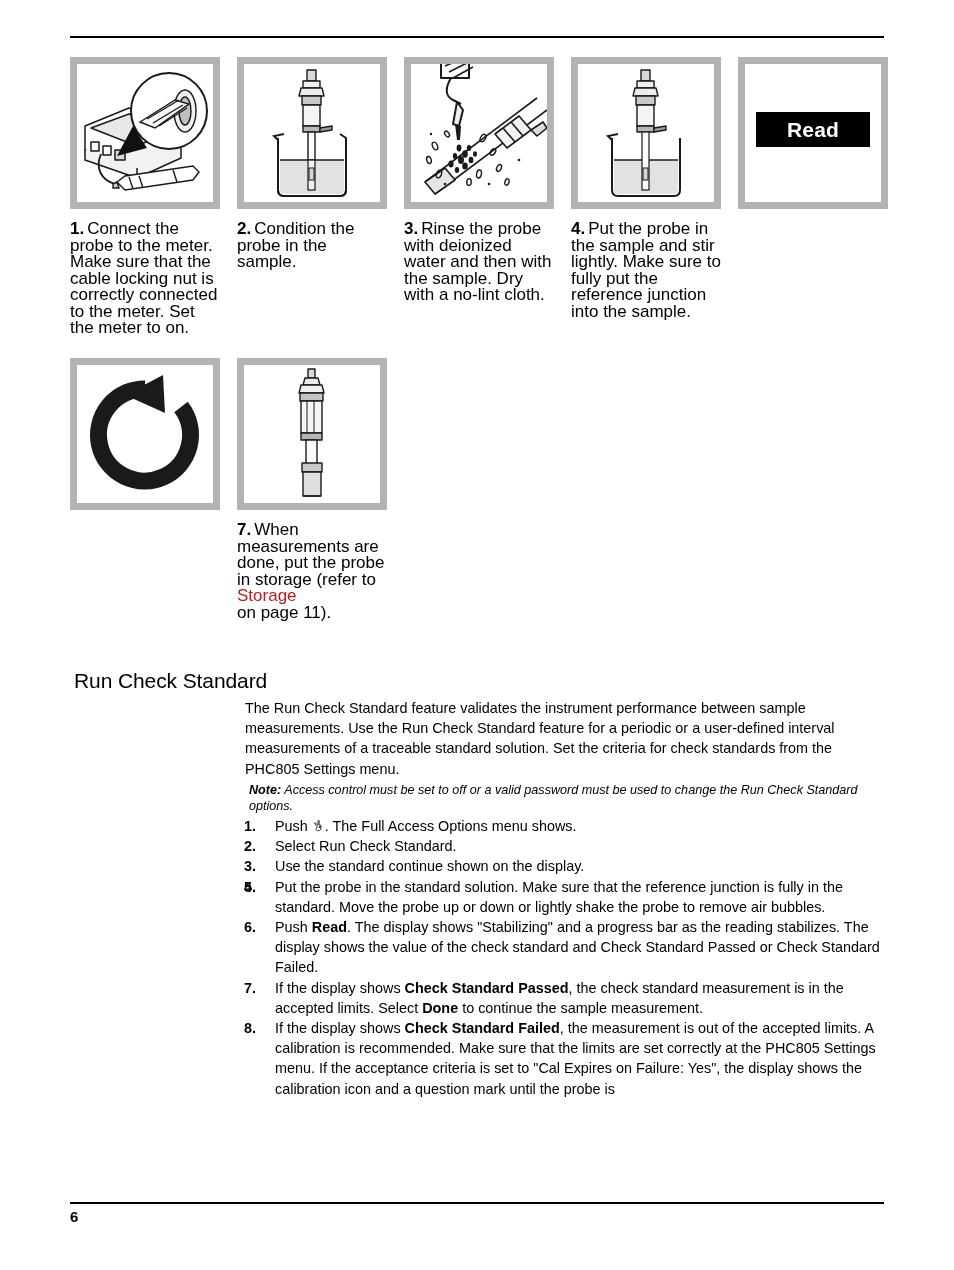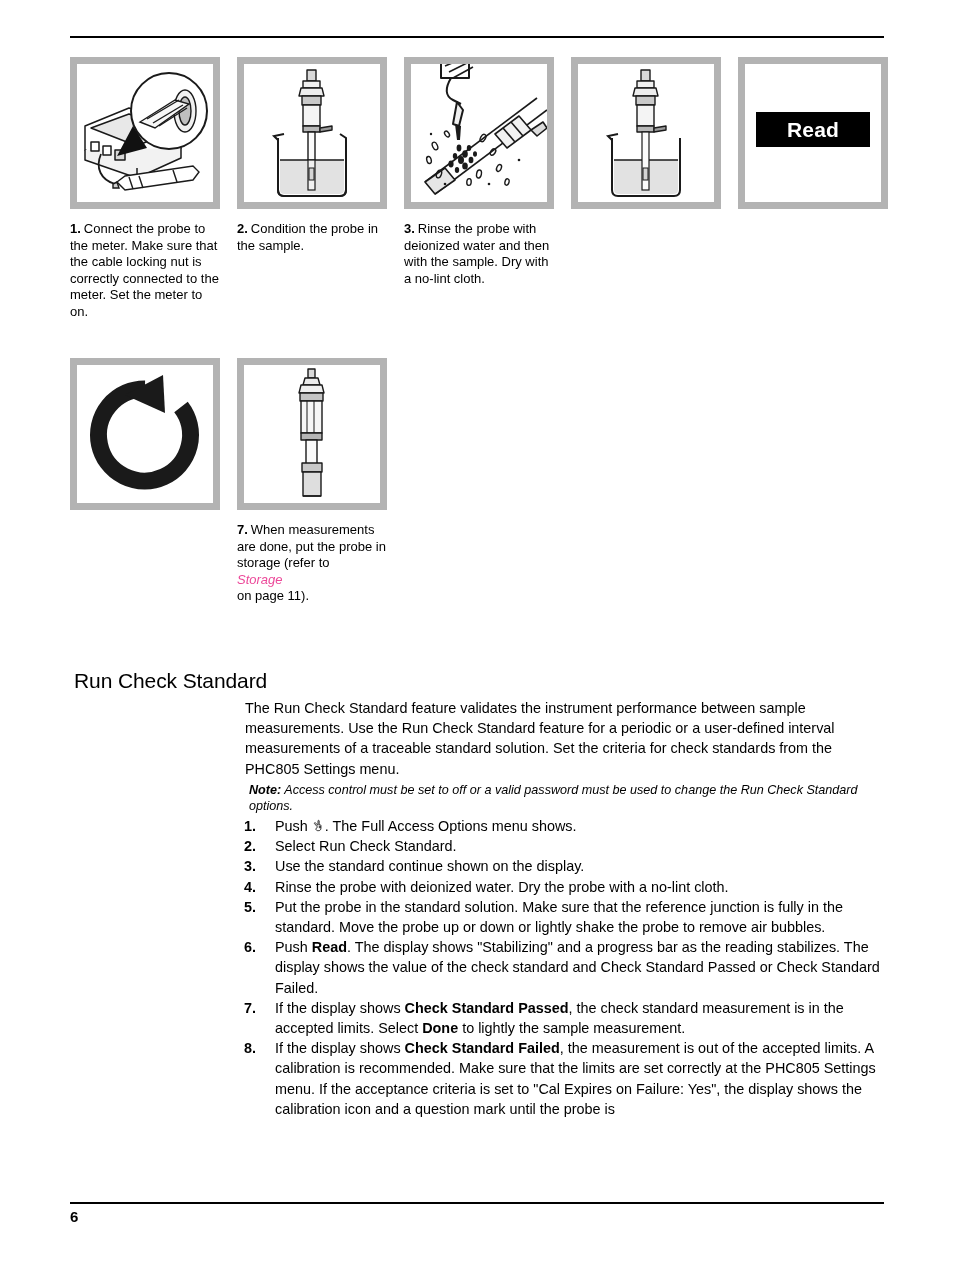--- a/index.html
+++ b/index.html
@@ -68,33 +68,32 @@
   }
   .panel-frame svg {
     display: block;
     width: 100%;
     height: 100%;
   }
 
   .caption {
     width: 150px;
     margin-top: 12px;
-    font-size: 13px;
+    font-size: 17px;
     line-height: 16.5px;
     color: #000000;
   }
   .caption .num {
     font-weight: bold;
   }
   .caption .gap { display: inline-block; width: 3px; }
 
   .link {
-    color: #ec4899;
+    color: #b91c1c;
     text-decoration: none;
-    font-style: italic;
   }
 
   
   .read-bar {
     position: absolute;
     left: 11px;
     top: 48px;
     width: 114px;
     height: 35px;
     background: #000000;
@@ -343,20 +342,23 @@
             <path d="M76 64 L88 62 L88 66 L76 68 Z" fill="#9a9a9a"></path>
           </g>
           <path d="M36 96 L36 126 Q36 130 41 130 L95 130 Q100 130 100 126 L100 96 Z" fill="#e2e2e2" stroke="none"></path>
           <path d="M36 96 L100 96" stroke="#1a1a1a" stroke-width="1.4" fill="none"></path>
           <path d="M34 74 L34 126 Q34 132 40 132 L96 132 Q102 132 102 126 L102 74" fill="none" stroke="#1a1a1a" stroke-width="2"></path>
           <path d="M34 76 L30 72 L40 70" fill="none" stroke="#1a1a1a" stroke-width="2"></path>
           <rect x="64" y="68" width="7" height="58" fill="#fbfbfb" stroke="#1a1a1a" stroke-width="1.2"></rect>
           <rect x="65" y="104" width="5" height="12" fill="#d5d5d5" stroke="#1a1a1a" stroke-width="1"></rect>
         </svg>
       </div>
+      <div class="caption">
+        <span class="num">4.</span><span class="gap"></span><span>Put the probe in the sample and stir lightly. Make sure to fully put the reference junction into the sample.</span>
+      </div>
     </div>
 
     <div class="panel-cell">
       <div class="panel-frame">
         <div class="read-bar">
           <span>Read</span>
         </div>
       </div>
     </div>
 
@@ -432,36 +434,35 @@
       <span>Select Run Check Standard.</span>
     </li>
 
     <li>
       <span class="marker">3.</span>
       <span>Use the standard continue shown on the display.</span>
     </li>
 
     <li>
       <span class="marker">4.</span>
-      <span>Rinse the probe with deionized water. Dry the probe with a no-lint cloth.</span>
     </li>
 
     <li>
       <span class="marker">5.</span>
       <span>Put the probe in the standard solution. Make sure that the reference junction is fully in the standard. Move the probe up or down or lightly shake the probe to remove air bubbles.</span>
     </li>
 
     <li>
       <span class="marker">6.</span>
       <span>Push </span><b>Read</b><span>. The display shows "Stabilizing" and a progress bar as the reading stabilizes. The display shows the value of the check standard and Check Standard Passed or Check Standard Failed.</span>
     </li>
 
     <li>
       <span class="marker">7.</span>
-      <span>If the display shows </span><b>Check Standard Passed</b><span>, the check standard measurement is in the accepted limits. Select </span><b>Done</b><span> to lightly the sample measurement.</span>
+      <span>If the display shows </span><b>Check Standard Passed</b><span>, the check standard measurement is in the accepted limits. Select </span><b>Done</b><span> to continue the sample measurement.</span>
     </li>
 
     <li>
       <span class="marker">8.</span>
       <span>If the display shows </span><b>Check Standard Failed</b><span>, the measurement is out of the accepted limits. A calibration is recommended. Make sure that the limits are set correctly at the PHC805 Settings menu. If the acceptance criteria is set to "Cal Expires on Failure: Yes", the display shows the calibration icon and a question mark until the probe is</span>
     </li>
 
   </ol>
 
   <div class="rule rule-bottom"></div>

